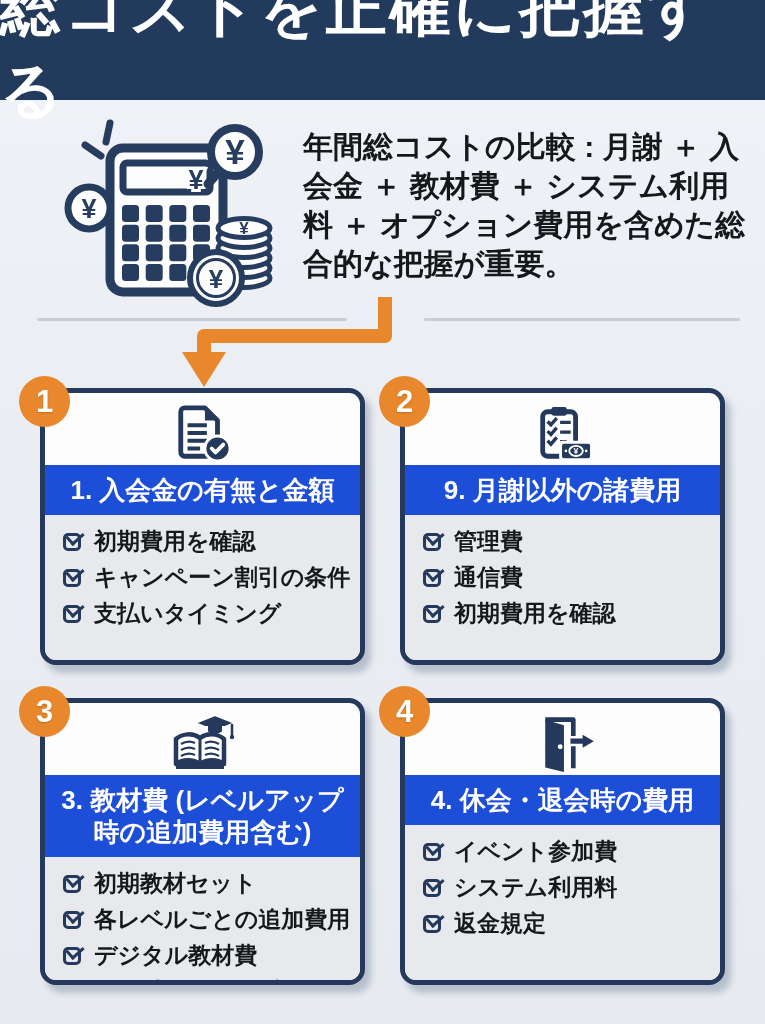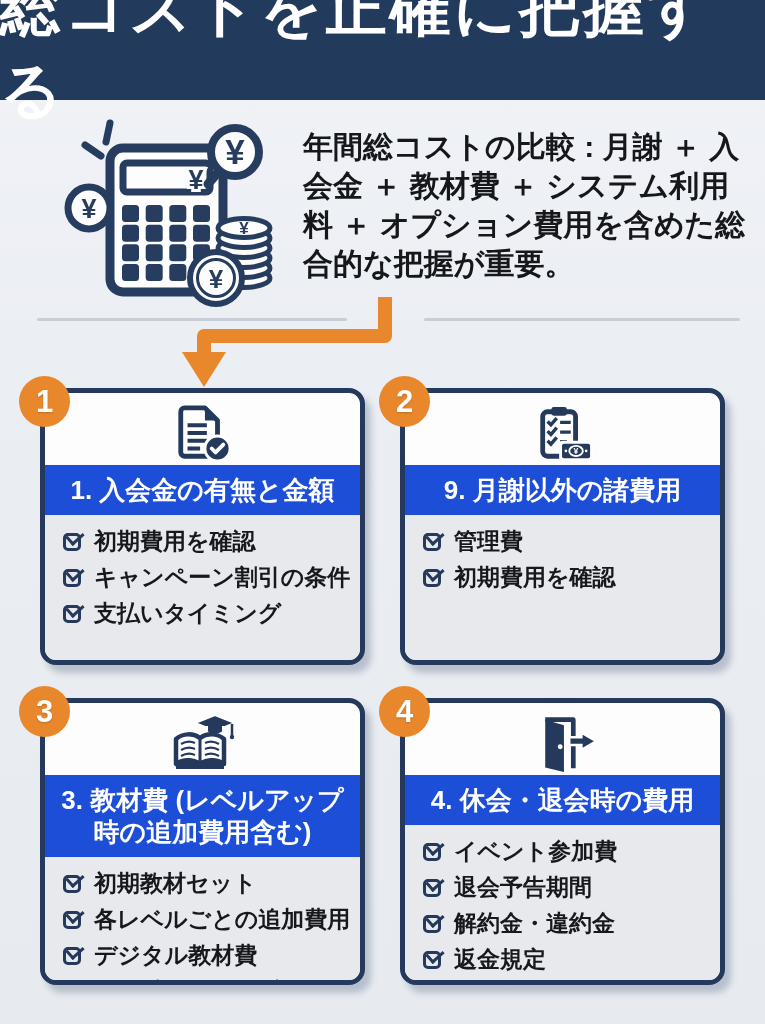--- a/index.html
+++ b/index.html
@@ -202,20 +202,24 @@
         </svg>
       </div>
       <div class="title-bar">9. 月謝以外の諸費用</div>
       <ul class="checklist">
         <li class="check-item">
             <span class="checkbox"></span>
             <span>管理費</span>
           </li>
         <li class="check-item">
             <span class="checkbox"></span>
+            <span>通信費</span>
+          </li>
+        <li class="check-item">
+            <span class="checkbox"></span>
             <span>初期費用を確認</span>
           </li>
       </ul>
     </div>
     <div class="badge">2</div>
   </article>
 
   <article class="card" id="card-3">
     <div class="card-frame">
       <div class="icon-area">
@@ -274,25 +278,21 @@
         </svg>
       </div>
       <div class="title-bar">4. 休会・退会時の費用</div>
       <ul class="checklist">
         <li class="check-item">
             <span class="checkbox"></span>
             <span>イベント参加費</span>
           </li>
         <li class="check-item">
             <span class="checkbox"></span>
-            <span>退会予告期間</span>
-          </li>
-        <li class="check-item">
-            <span class="checkbox"></span>
-            <span>解約金・違約金</span>
+            <span>システム利用料</span>
           </li>
         <li class="check-item">
             <span class="checkbox"></span>
             <span>返金規定</span>
           </li>
       </ul>
     </div>
     <div class="badge">4</div>
   </article>
 

